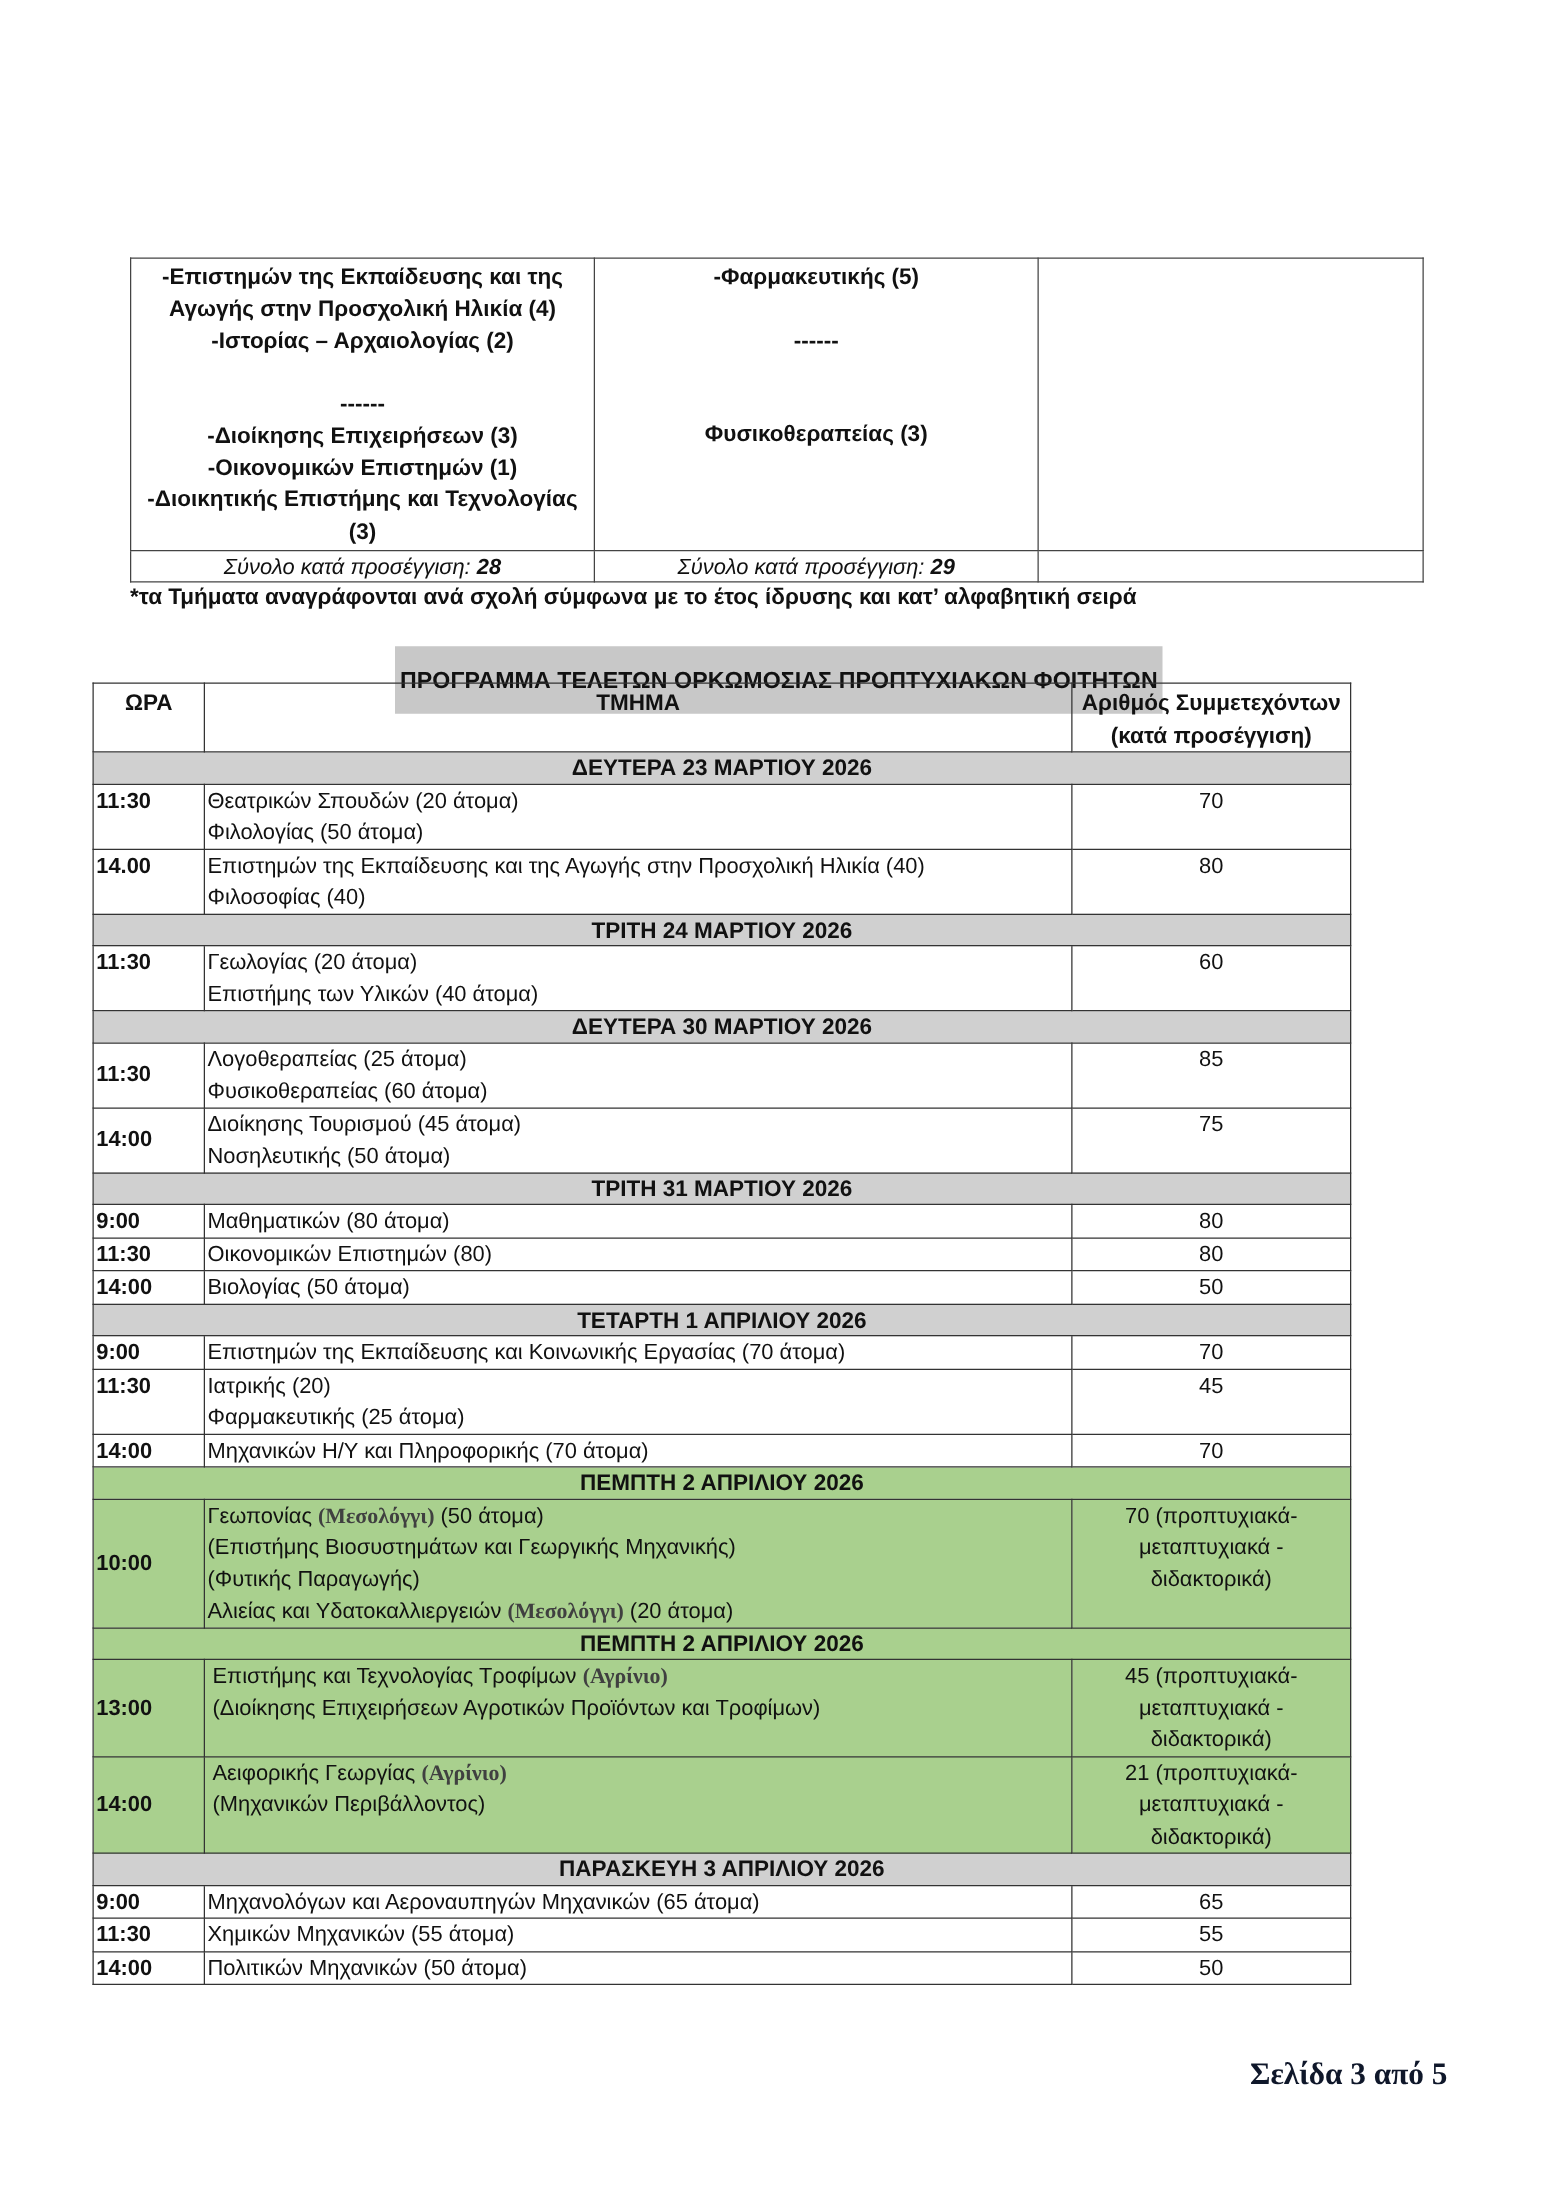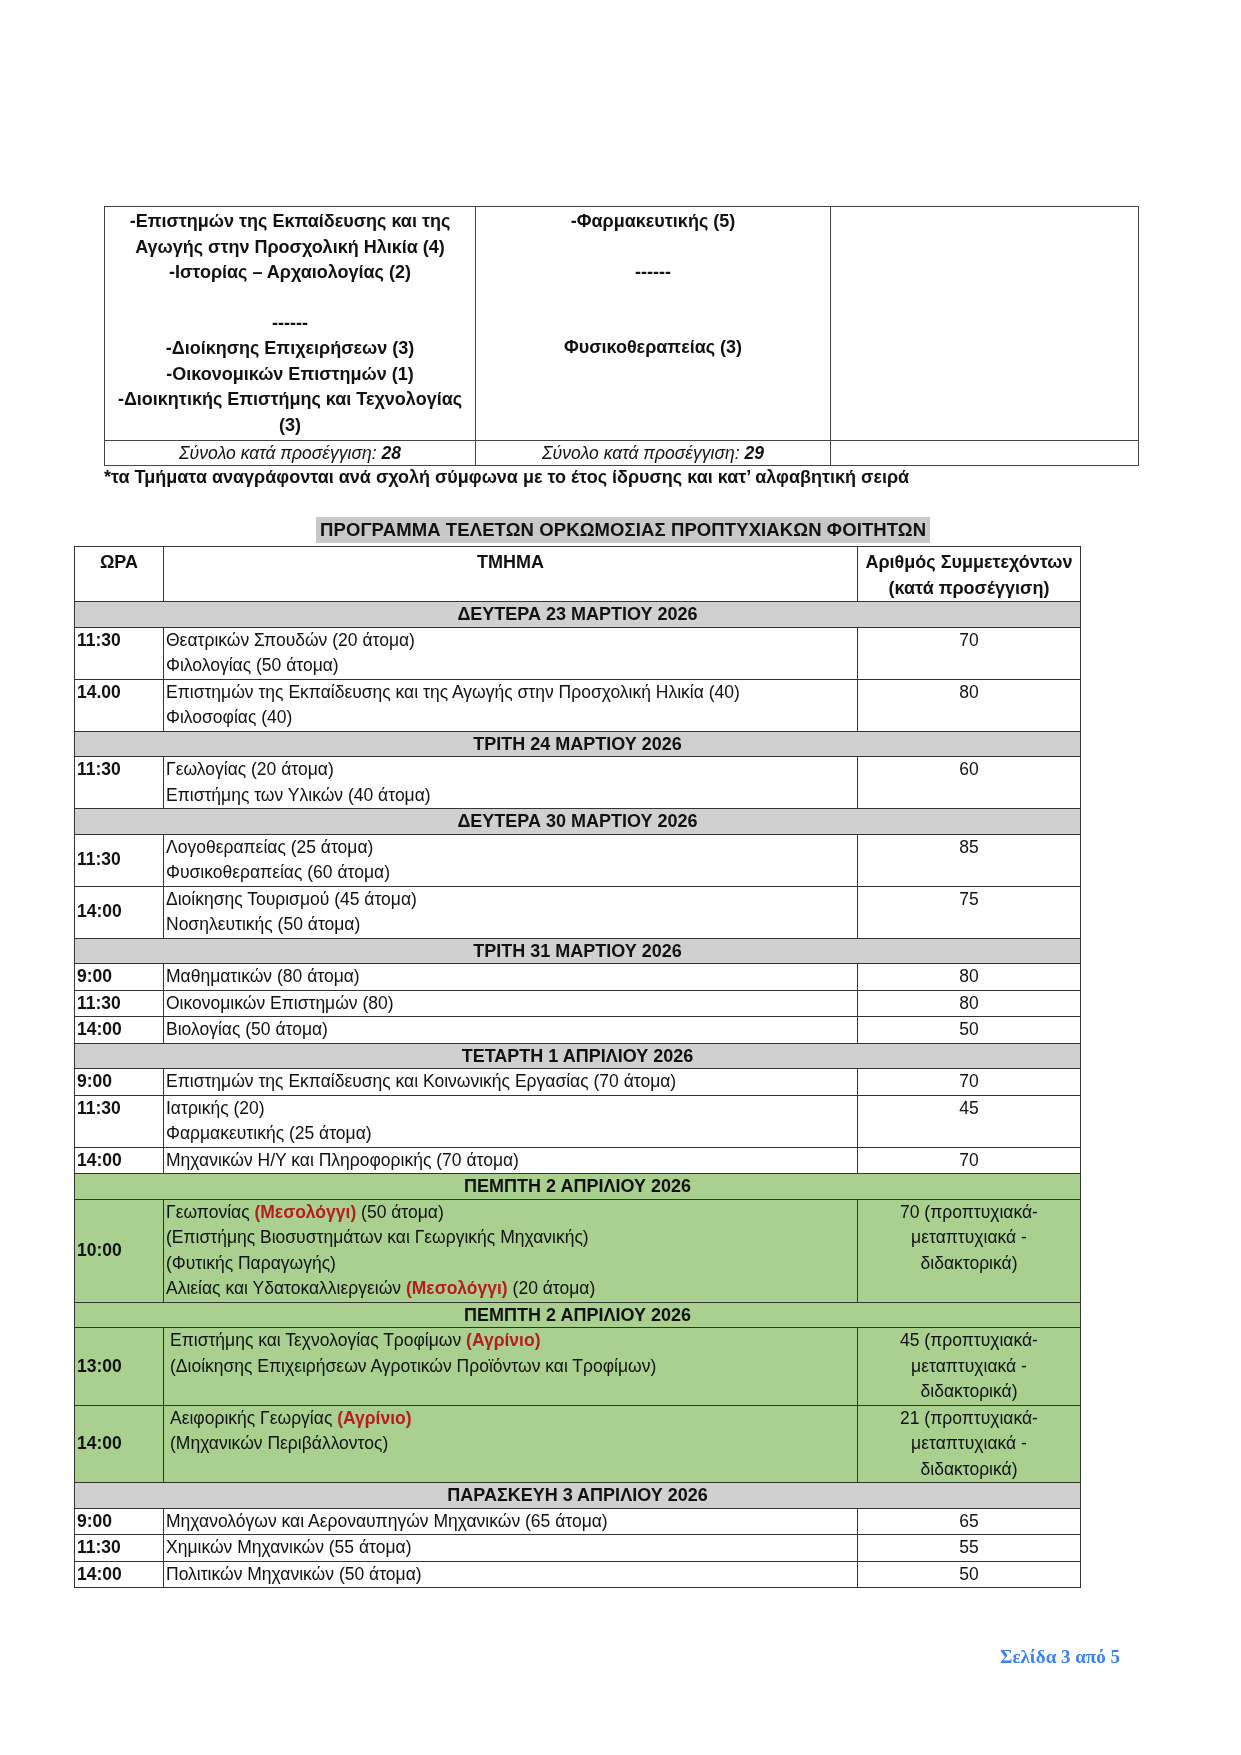--- a/index.html
+++ b/index.html
@@ -7,33 +7,33 @@
          font-family:"Liberation Sans", "DejaVu Sans", sans-serif; color:#111; }
   .top-table { position:absolute; left:104px; top:206px; width:1034px;
                border-collapse:collapse; table-layout:fixed; }
   .top-table td { border:1.5px solid #444; vertical-align:top; text-align:center;
                   font-weight:bold; font-size:18px; line-height:25.5px; padding:2px 6px;margin-top:40px; }
   .top-table td.sum { font-weight:normal; font-style:italic; font-size:17.5px; line-height:22px; padding:1px 4px; vertical-align:middle;}
   .top-table td.sum b { font-style:italic; }
   .top-table .gap { height:25px; }
   .note { position:absolute; left:104px; top:467px; font-weight:bold; font-size:18px; }
   .title { position:absolute; left:316px; top:517px; background:#c8c8c8; font-weight:bold;
-           font-size:18.5px; padding:2px 4px; letter-spacing:0.1px; }
+           font-size:18.5px; padding:16px 4px; letter-spacing:0.1px; }
   .sched { position:absolute; left:74px; top:546px; width:1006px; border-collapse:collapse; table-layout:fixed; }
   .sched td { border:1.2px solid #333; font-size:17.5px; line-height:25.5px; padding:0 2px; vertical-align:top; }
   .sched td.time { font-weight:bold; }
   .sched td.time.mid { vertical-align:middle; }
   .sched td.num { text-align:center; }
   .sched th { border:1.2px solid #333; font-size:18px; font-weight:bold; line-height:26px;
               vertical-align:top; padding:2px 2px 0 2px; }
   .sched tr.day td { background:#d0d0d0; font-weight:bold; font-size:18px; line-height:24.5px;text-align:center; }
   .sched tr.green td { background:#a9d08e; }
-  .red { color:#b91c1c; font-weight:bold; }
-  .footer { position:absolute; left:1000px; top:1646px; color:#3b82f6; font-weight:bold;
-            font-family:"Liberation Serif", "DejaVu Serif", serif; font-size:19px; }
+  .red { color:#404040; font-weight:bold;font-family:Liberation Serif, serif; }
+  .footer { position:absolute; left:1000px; top:1646px; color:#0f172a; font-weight:bold;
+            font-family:"Liberation Serif", "DejaVu Serif", serif; font-size:25px; }
   .line { display:block; }
 </style>
 </head>
 <body>
 
 <table class="top-table">
   <colgroup>
       <col style="width:371px">
       <col style="width:355px">
       <col style="width:308px">

